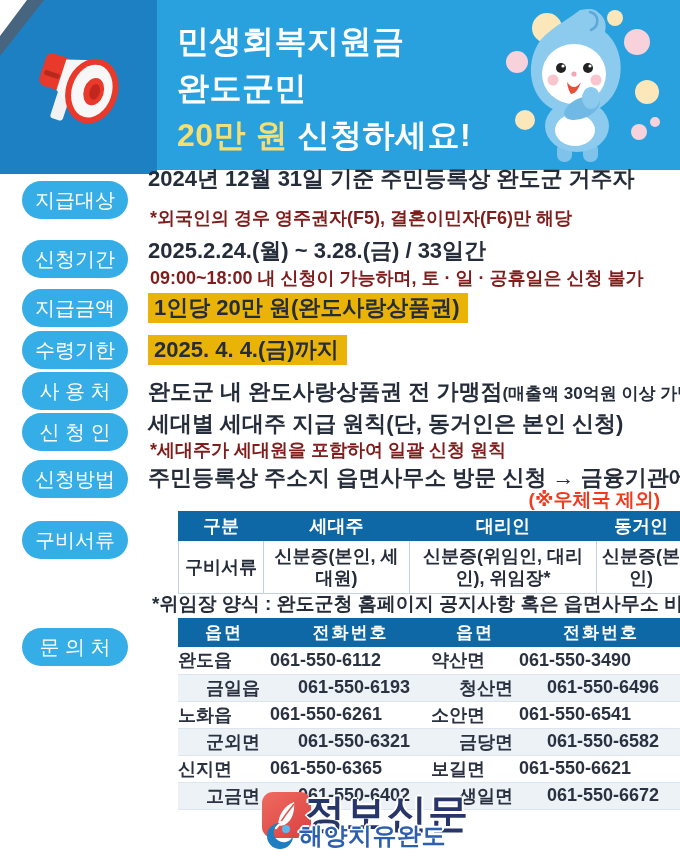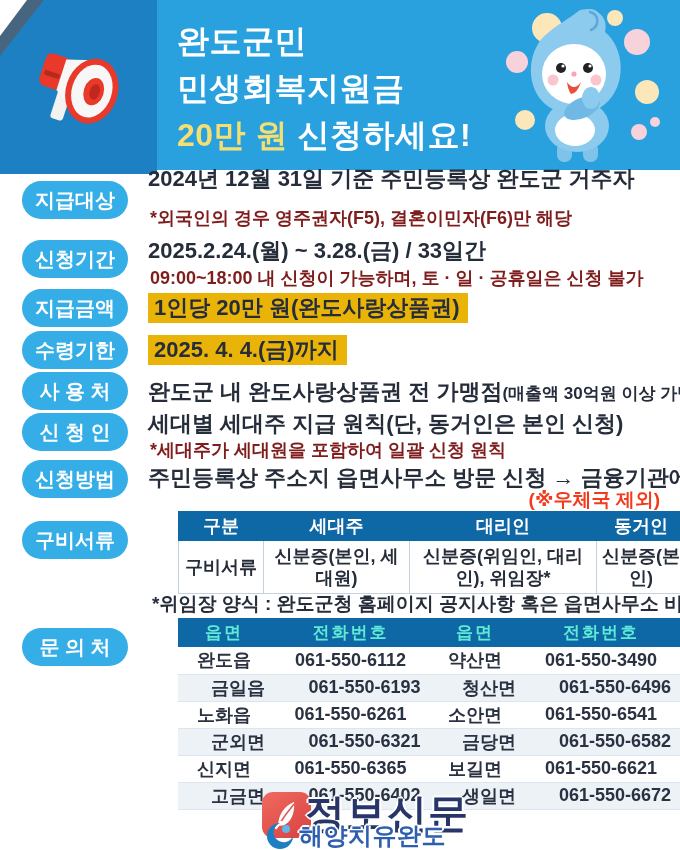--- a/index.html
+++ b/index.html
@@ -19,21 +19,21 @@
     background:#ffffff; clip-path:polygon(0 0,100% 0,0 100%); }
   .megaphone { position:absolute; left:24px; top:36px; }
   .title-block { position:absolute; left:177px; top:18px; line-height:47px;
     font-size:32px; font-weight:800; color:#ffffff; letter-spacing:0.5px; }
   .title-line { white-space:nowrap; }
   .amount-yellow { color:#f5df71; }
   .mascot { position:absolute; left:487px; top:4px; }
 
   
   .badge { position:absolute; left:22px; width:106px; height:38px; border-radius:19px;
-    background:#35ade6; color:#ffffff; font-size:20px; font-weight:700;
+    background:#35ade6; color:#ffffff; font-size:20px; font-weight:400;
     display:flex; align-items:center; justify-content:center; white-space:pre; }
   .row-main { position:absolute; left:148px; font-size:22px; font-weight:800;
     color:#262d3a; white-space:nowrap; }
   .row-sub { position:absolute; left:150px; font-size:18px; font-weight:700;
     color:#7f1d1d; white-space:nowrap; }
   .hl { background:#eab308; padding:2px 8px 3px 6px; }
   .small-inline { font-size:17px; font-weight:800; }
   .red-note { position:absolute; right:20px; font-size:19px; font-weight:800; color:#f23a1d; }
 
   
@@ -41,24 +41,24 @@
   .docs-table { position:absolute; left:150px; top:511px; width:507px;
     border:1px solid #c3d2dd; }
   .docs-table th { background:#0f68a6; color:#ffffff; font-size:18px; font-weight:800;
     height:29px; border:1px solid #0f68a6; }
   .docs-table td { background:#ffffff; font-size:18px; font-weight:800; color:#262d3a;
     height:53px; text-align:center; border:1px solid #c3d2dd; padding:0 4px; line-height:1.25; }
   .docs-note { position:absolute; left:152px; top:591px; font-size:19px; font-weight:800;
     color:#262d3a; white-space:nowrap; }
 
   .contacts-table { position:absolute; left:150px; top:618px; width:505px; }
-  .contacts-table th { background:#0f68a6; color:#5eead4; font-size:17px; font-weight:800;
+  .contacts-table th { background:#0f68a6; color:#ffffff; font-size:17px; font-weight:800;
     height:29px; letter-spacing:2px; }
   .contacts-table td { font-size:18px; font-weight:700; color:#2a3140;
-    height:27px; text-align:center; border-bottom:1px solid #dde6ee; }
+    height:27px; text-align:left; border-bottom:1px solid #dde6ee; }
   .contacts-table tr.alt td { background:#edf2f7;padding-left:28px; }
   .contacts-table tr.plain td { background:#ffffff; }
 
   
   .watermark { position:absolute; left:0; top:0; width:680px; height:850px; pointer-events:none; }
   .wm-app-icon { position:absolute; left:262px; top:792px; width:49px; height:46px;
     border-radius:11px; background:linear-gradient(145deg,#ef6b61,#d94040);
     display:flex; align-items:center; justify-content:center; }
   .wm-title { position:absolute; left:305px; top:786px; font-size:40px; font-weight:900;
     color:#273569; letter-spacing:1px;
@@ -87,22 +87,22 @@
           <polygon points="34,28 68,18 68,82 34,60" fill="#f7f7f7"></polygon>
           <ellipse cx="68" cy="50" rx="26" ry="33" fill="#e8392b"></ellipse>
           <ellipse cx="68" cy="50" rx="20" ry="27" fill="#f7f7f7"></ellipse>
           <ellipse cx="70" cy="50" rx="10" ry="14" fill="#e8392b"></ellipse>
           <ellipse cx="71" cy="50" rx="5" ry="8" fill="#c1271c"></ellipse>
         </g>
       </svg>
     </div>
 
     <div class="title-block">
+      <div class="title-line">민생회복지원금</div>
       <div class="title-line">완도군민</div>
-      <div class="title-line">민생회복지원금</div>
       <div class="title-line"><span class="amount-yellow">20만 원</span><span> 신청하세요!</span></div>
     </div>
 
     <div class="mascot">
       <svg width="186" height="162" viewBox="0 0 186 162">
         <circle cx="30" cy="58" r="11" fill="#f8d2da"></circle>
         <circle cx="60" cy="24" r="15" fill="#fbe7b9"></circle>
         <circle cx="128" cy="14" r="8" fill="#fbe7b9"></circle>
         <circle cx="150" cy="38" r="13" fill="#f8d2da"></circle>
         <circle cx="160" cy="88" r="12" fill="#fbe7b9"></circle>

